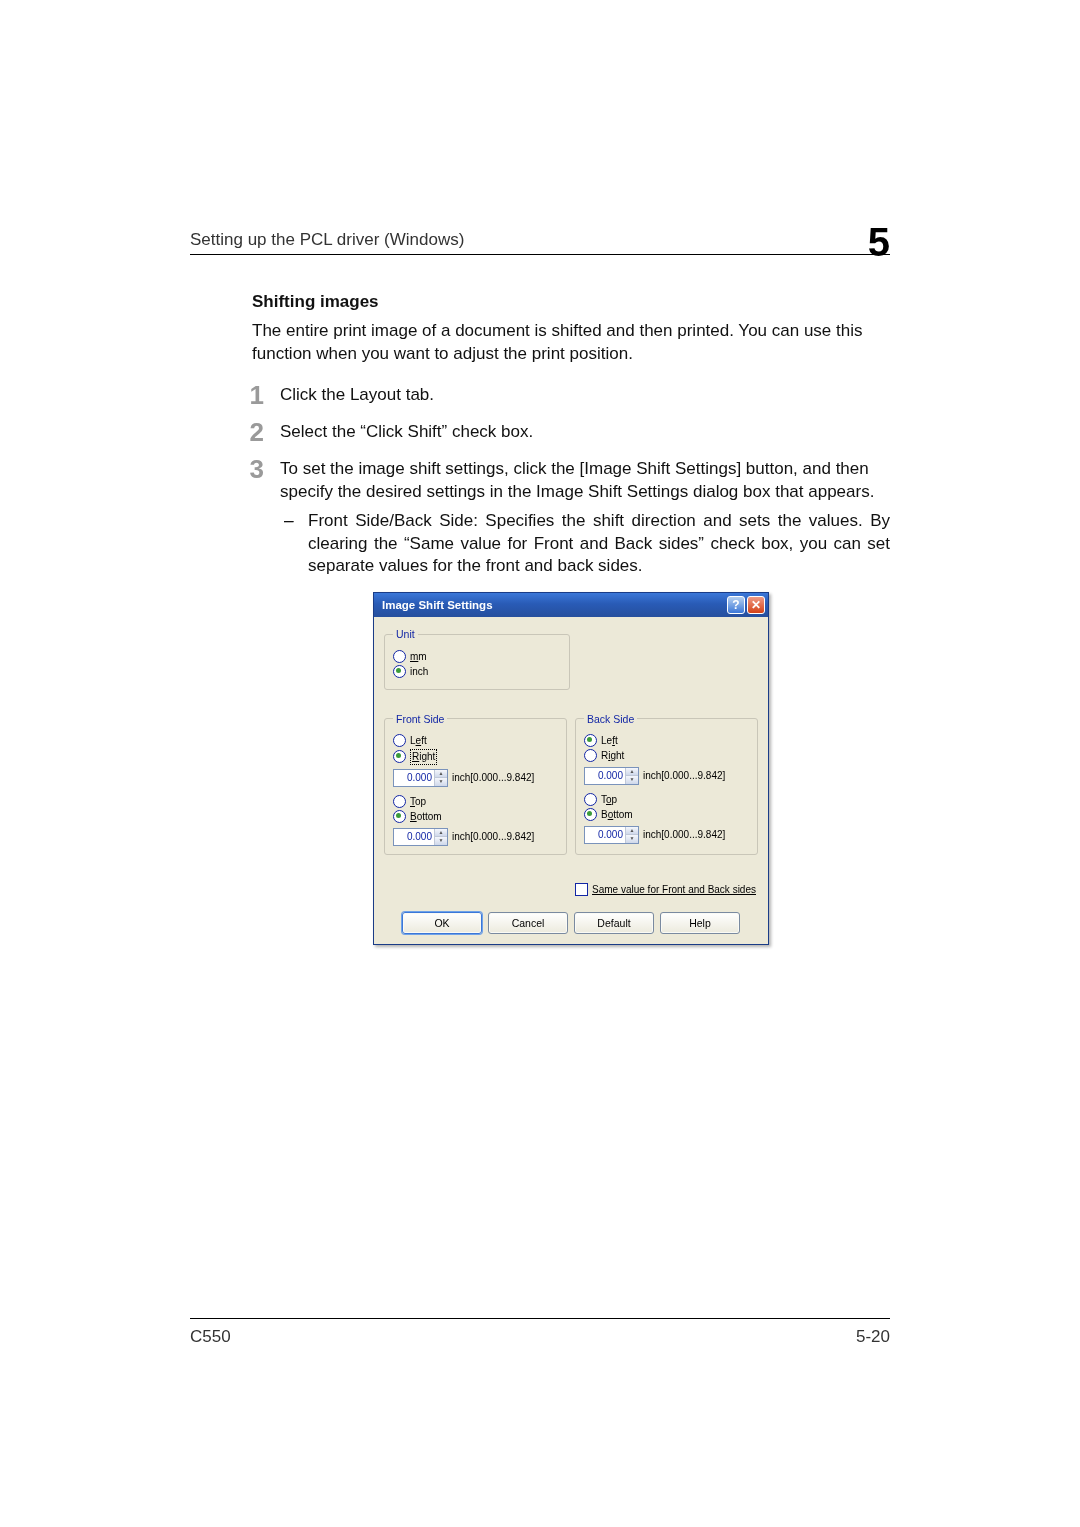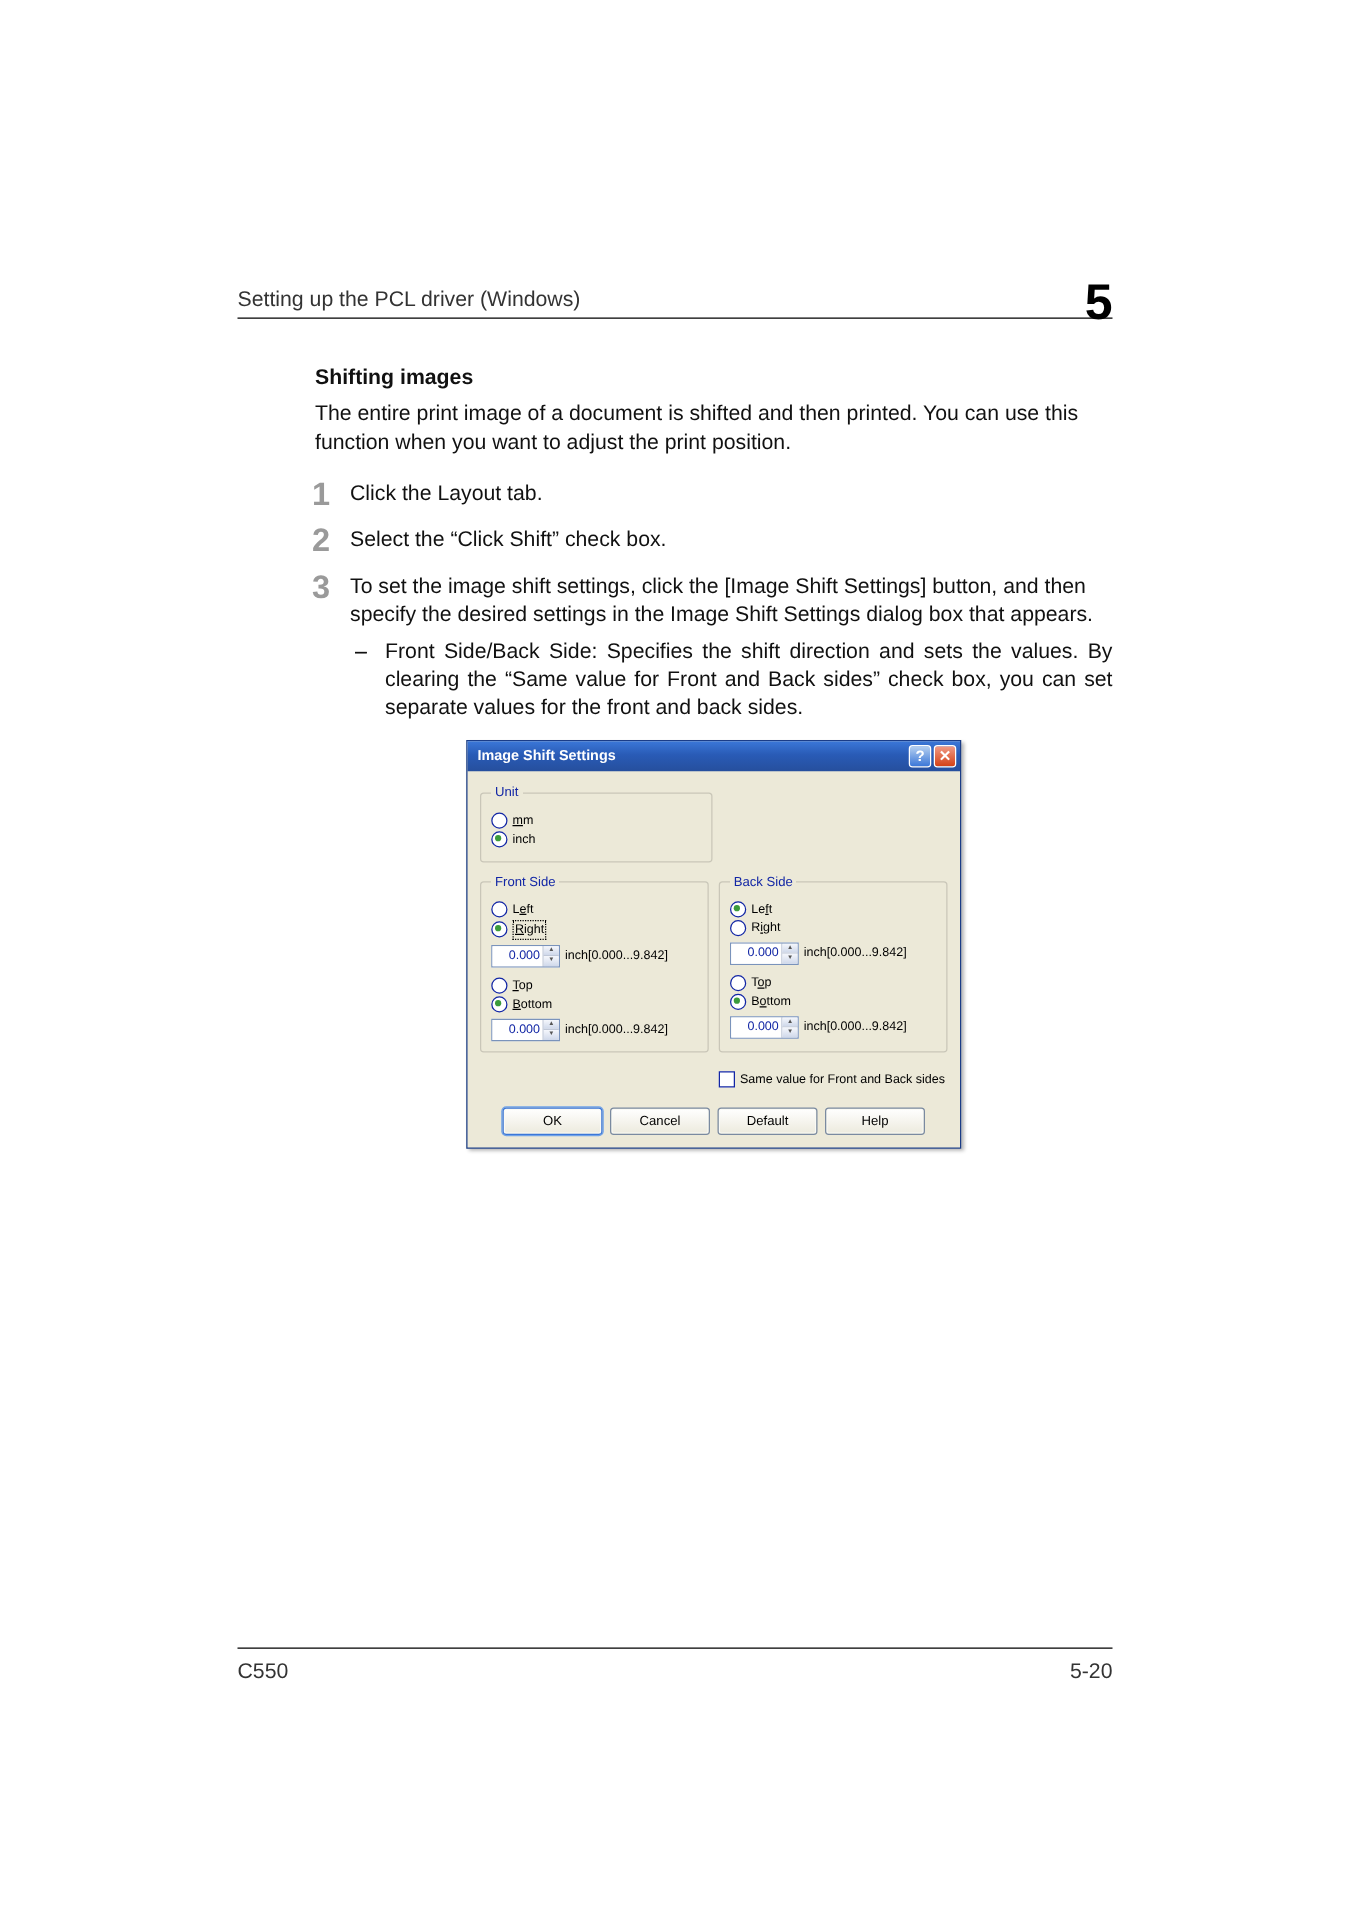--- a/index.html
+++ b/index.html
@@ -139,21 +139,21 @@
   }
   .tb-btn.help {
     background: linear-gradient(to bottom,#b6d0f0,#3b77d8);
   }
   .dialog-body {
     padding: 10px 10px 6px 10px;
   }
   fieldset.groupbox {
     border: 1px solid #c9c6b8;
     border-radius: 3px;
-    margin: 0 0 9px 0;
+    margin: 0 0 22px 0;
     padding: 6px 8px 8px 8px;
   }
   fieldset.groupbox legend {
     color: #1226a5;
     padding: 0 3px;
     font-size: 10.5px;
   }
   .unit-box {
     width: 168px;
     margin-left: auto;
@@ -231,20 +231,21 @@
   }
   .spin-btns div:first-child { border-bottom:1px solid #c0c8d8; }
   .range-label { color:#000; }
   .same-row {
     display:flex;
     justify-content:flex-end;
     align-items:center;
     gap:4px;
     margin: 6px 2px 10px 0;
     color:#000;
+    text-decoration:underline;
   }
   .checkbox {
     width:11px;height:11px;border:1px solid #1226a5;background:#fff;display:inline-block;
   }
   .button-row {
     display:flex;
     justify-content:center;
     gap:6px;
     padding-bottom:10px;
     border-radius:16px;

